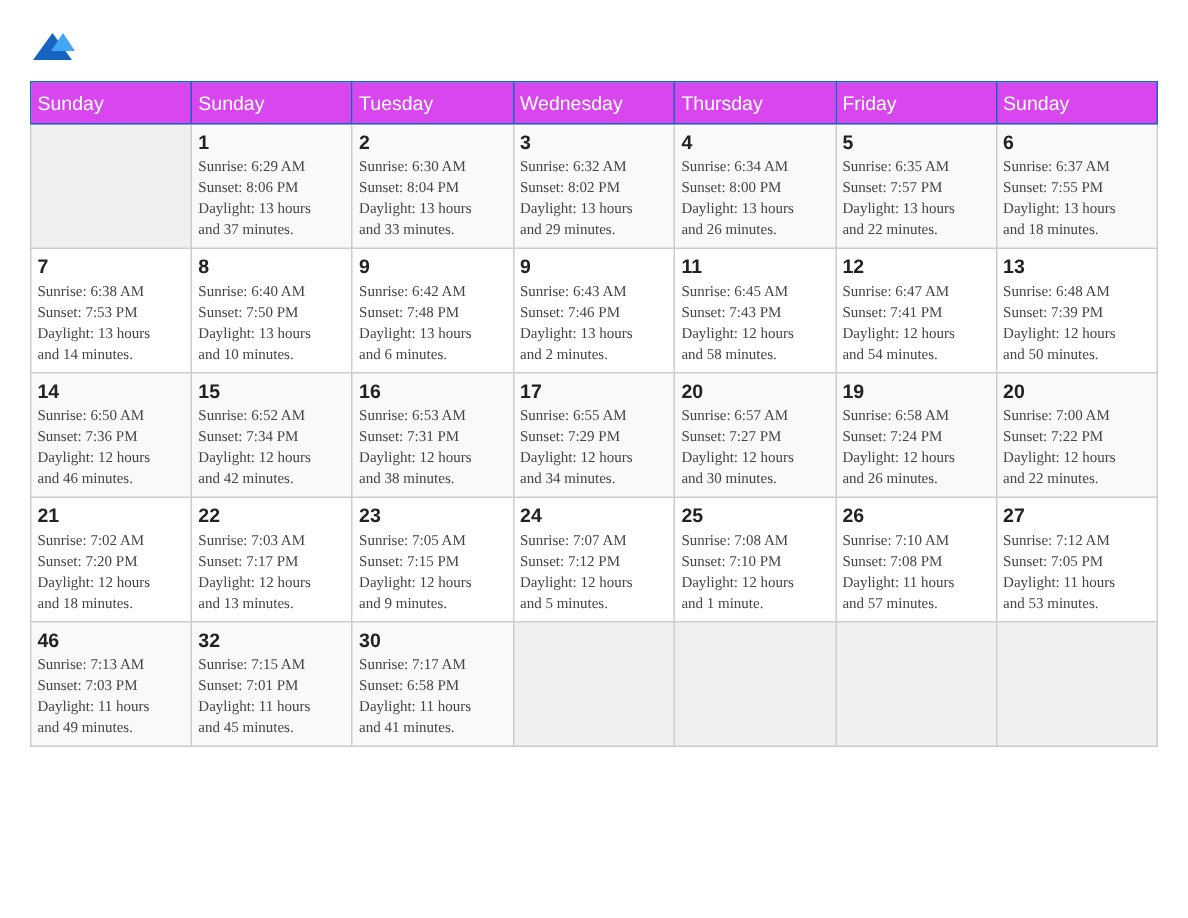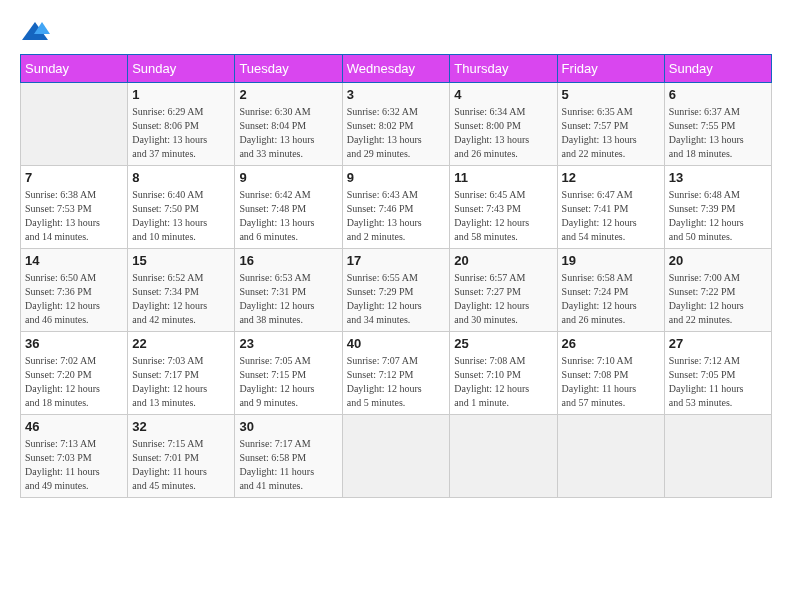--- a/index.html
+++ b/index.html
@@ -203,33 +203,33 @@
           <div class="day-number">19</div>
           <div class="day-info">Sunrise: 6:58 AM<br>Sunset: 7:24 PM<br>Daylight: 12 hours<br>and 26 minutes.</div>
         </td>
         <td>
           <div class="day-number">20</div>
           <div class="day-info">Sunrise: 7:00 AM<br>Sunset: 7:22 PM<br>Daylight: 12 hours<br>and 22 minutes.</div>
         </td>
       </tr>
       <tr>
         <td>
-          <div class="day-number">36</div>
+          <div class="day-number">21</div>
           <div class="day-info">Sunrise: 7:02 AM<br>Sunset: 7:20 PM<br>Daylight: 12 hours<br>and 18 minutes.</div>
         </td>
         <td>
           <div class="day-number">22</div>
           <div class="day-info">Sunrise: 7:03 AM<br>Sunset: 7:17 PM<br>Daylight: 12 hours<br>and 13 minutes.</div>
         </td>
         <td>
           <div class="day-number">23</div>
           <div class="day-info">Sunrise: 7:05 AM<br>Sunset: 7:15 PM<br>Daylight: 12 hours<br>and 9 minutes.</div>
         </td>
         <td>
-          <div class="day-number">40</div>
+          <div class="day-number">24</div>
           <div class="day-info">Sunrise: 7:07 AM<br>Sunset: 7:12 PM<br>Daylight: 12 hours<br>and 5 minutes.</div>
         </td>
         <td>
           <div class="day-number">25</div>
           <div class="day-info">Sunrise: 7:08 AM<br>Sunset: 7:10 PM<br>Daylight: 12 hours<br>and 1 minute.</div>
         </td>
         <td>
           <div class="day-number">26</div>
           <div class="day-info">Sunrise: 7:10 AM<br>Sunset: 7:08 PM<br>Daylight: 11 hours<br>and 57 minutes.</div>
         </td>

